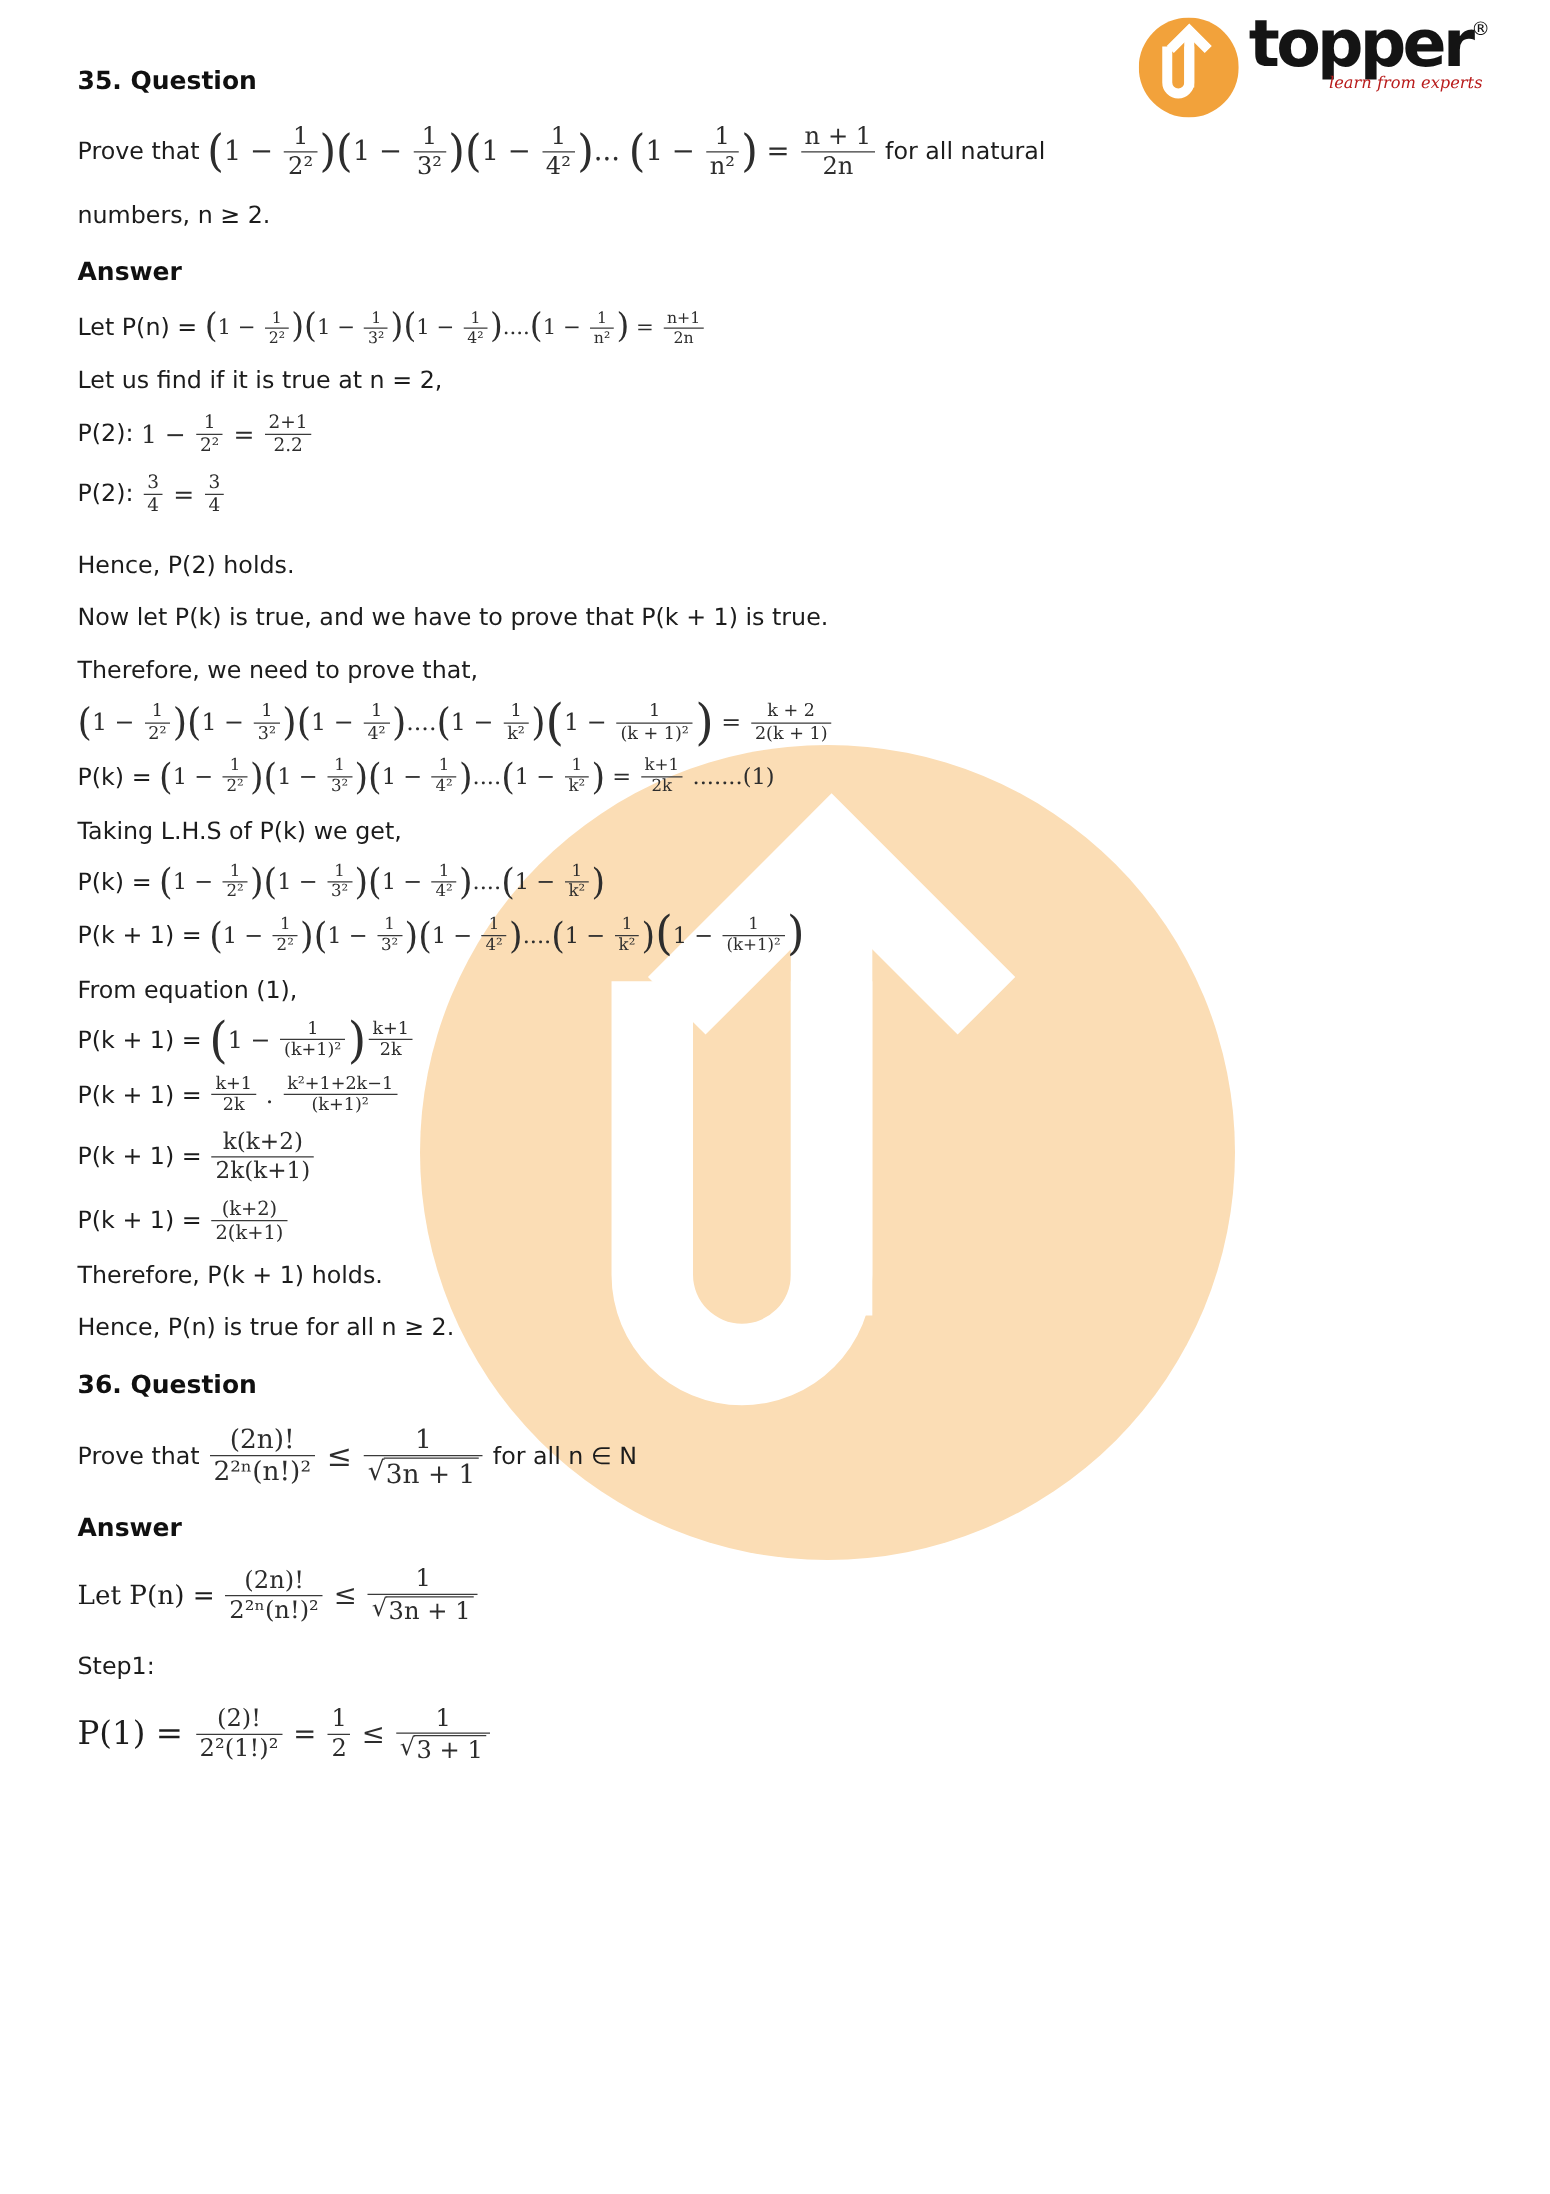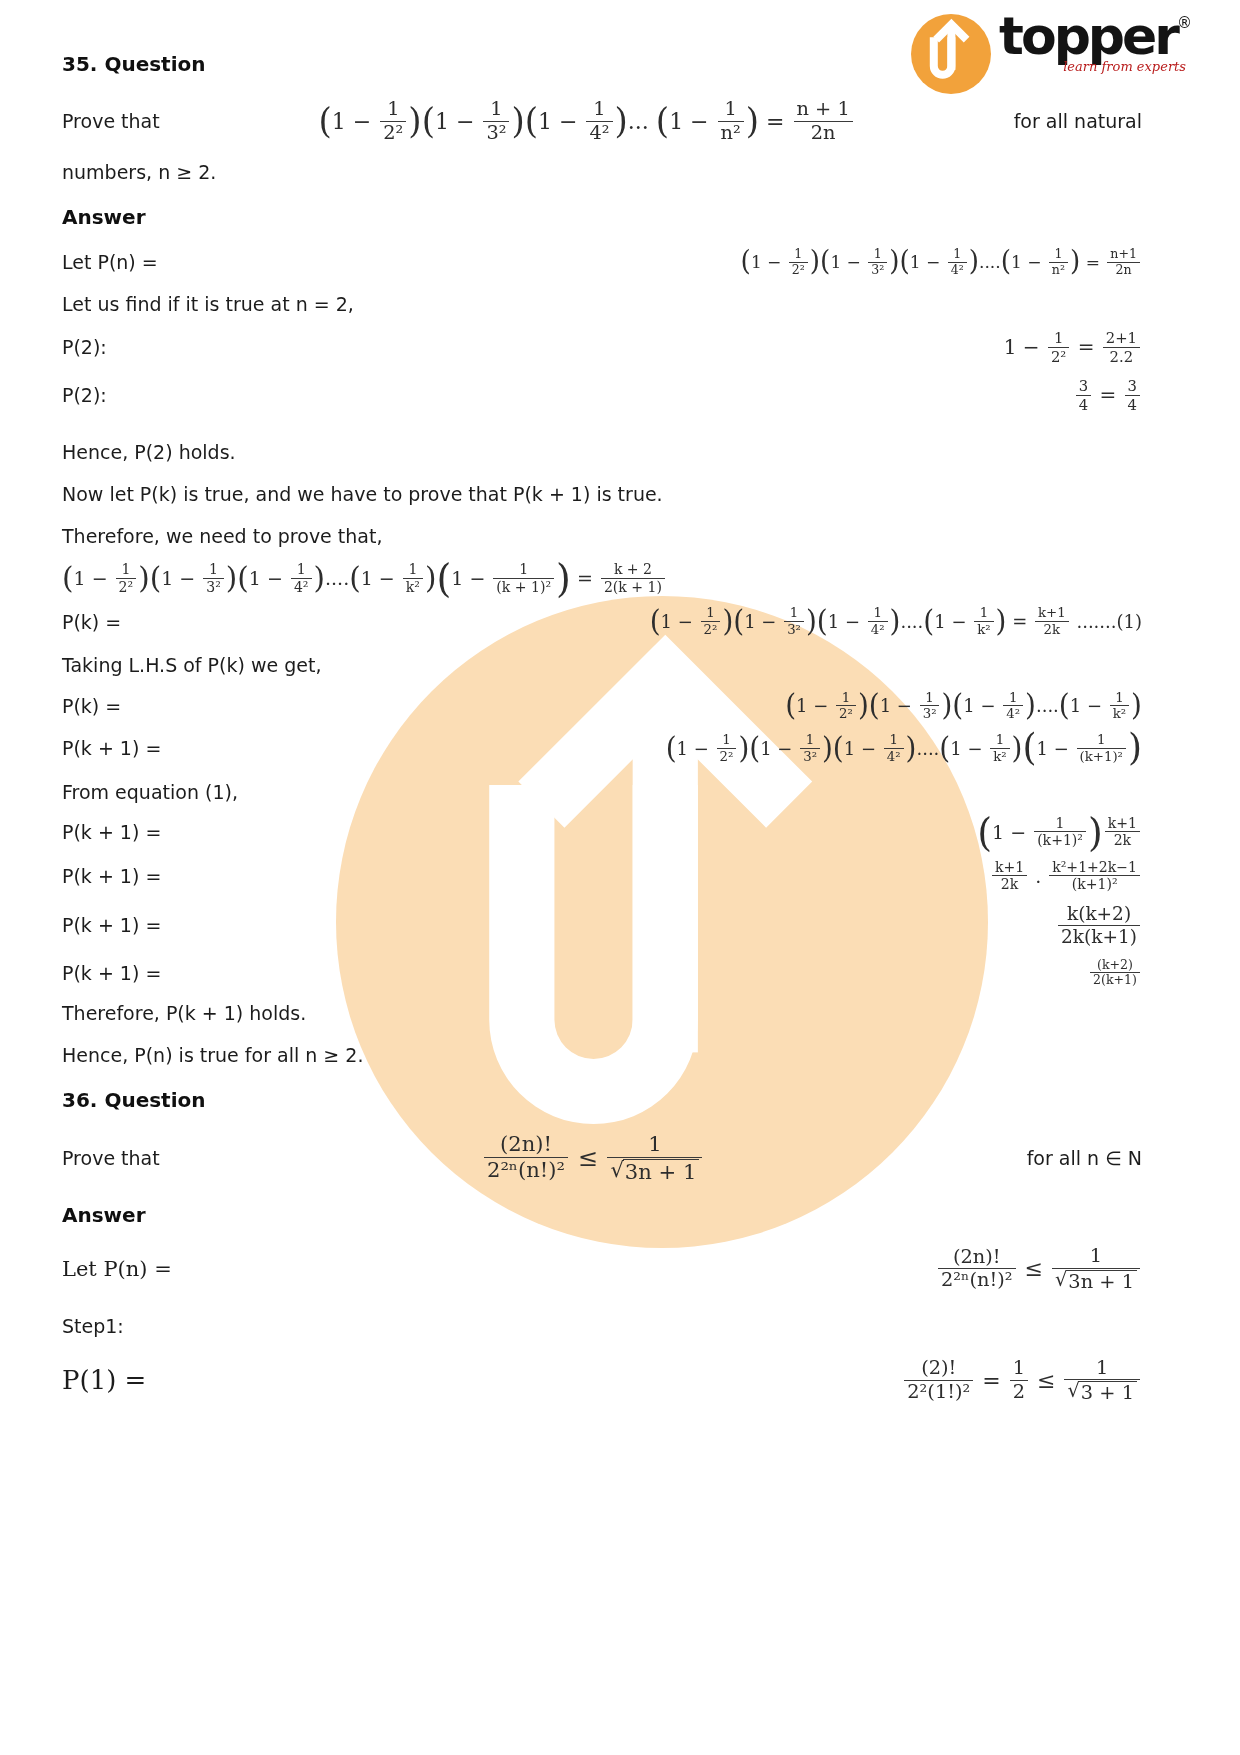--- a/index.html
+++ b/index.html
@@ -11,21 +11,21 @@
   .header{position:absolute;top:14px;right:48px;z-index:2;display:flex;gap:8px;align-items:flex-start;}
   .brand-wrap{display:flex;flex-direction:column;align-items:flex-end;}
   .brand-row{display:flex;align-items:flex-start;}
   .brand{font-size:52px;font-weight:bold;letter-spacing:-3px;line-height:0.85;color:#141414;}
   .reg{font-size:15px;margin-top:0;color:#141414;}
   .tagline{font-family:"DejaVu Serif","Liberation Serif",serif;font-style:italic;font-size:13px;color:#b91c1c;margin-top:1px;margin-right:6px;}
   
   .content{position:absolute;left:62px;top:40px;width:1080px;z-index:1;}
   .h{font-size:20px;font-weight:bold;color:#101010;}
   .para{font-size:19px;margin:0;color:#1c1c1c;}
-  .line{display:flex;align-items:center;flex-wrap:nowrap;justify-content:space-between;}
+  .line{display:flex;align-items:center;flex-wrap:nowrap;}
   .pfx{font-size:19px;white-space:pre;}
   .spfx{font-family:"DejaVu Serif","Liberation Serif",serif;}
   .body-txt{font-size:19px;white-space:pre;}
   .m{display:inline-flex;align-items:center;font-family:"DejaVu Serif","Liberation Serif",serif;color:#2d2d2d;}
   .mt{white-space:pre;}
   .fr{display:inline-flex;flex-direction:column;text-align:center;font-size:0.74em;line-height:1.18;margin:0 2px;}
   .fr .n{padding:0 3px;}
   .fr .d{padding:0 3px;border-top:1.6px solid #3a3a3a;}
   .m.disp .fr{font-size:0.88em;}
   .pr1{font-size:1.55em;line-height:0.9;font-weight:400;transform:scaleY(1.04);}
@@ -397,21 +397,21 @@
       <span class="m" style="font-size:25px">
           <span class="fr">
             <span class="n">k(k+2)</span>
             <span class="d">2k(k+1)</span>
           </span>
         </span>
     </div>
 
     <div class="line" style="margin-top:10px">
       <span class="pfx">P(k + 1) = </span>
-      <span class="m" style="font-size:17px">
+      <span class="m" style="font-size:21px">
           <span class="fr">
             <span class="n">(k+2)</span>
             <span class="d">2(k+1)</span>
           </span>
         </span>
     </div>
 
     <p class="para" style="margin-top:14px">Therefore, P(k + 1) holds.</p>
     <p class="para" style="margin-top:20px">Hence, P(n) is true for all n ≥ 2.</p>
 

